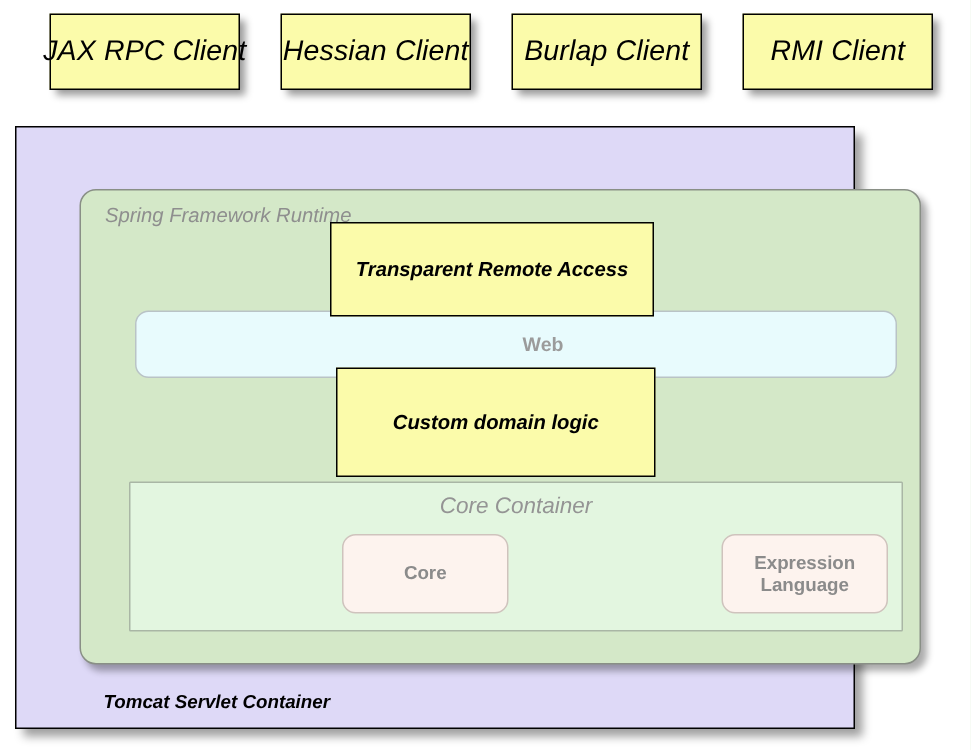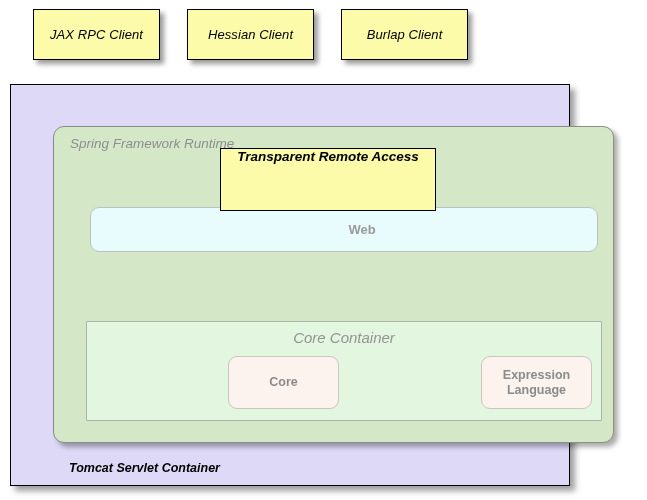--- a/index.html
+++ b/index.html
@@ -27,21 +27,21 @@
     background: #fbfbaa;
     border: 1.5px solid #000000;
     box-shadow: 4px 4px 5px rgba(0,0,0,0.40);
     display: flex;
     align-items: center;
     justify-content: center;
     box-sizing: border-box;
   }
   .client-box span {
     font-style: italic;
-    font-size: 13px;
+    font-size: 19px;
     color: #000000;
     letter-spacing: 0.1px;
     white-space: nowrap;
   }
 
   
   #tomcat-container {
     position: absolute;
     left: 10px;
     top: 84px;
@@ -152,20 +152,21 @@
     line-height: 15px;
   }
 
   
   .overlay-box {
     position: absolute;
     background: #fbfbaa;
     border: 1.5px solid #000000;
     box-sizing: border-box;
     display: flex;
+    align-items: center;
     justify-content: center;
     z-index: 5;
   }
   .overlay-box span {
     font-weight: bold;
     font-style: italic;
     font-size: 13.5px;
     color: #000000;
     white-space: nowrap;
   }
@@ -188,20 +189,23 @@
 <div id="canvas">
 
   <div class="client-box" style="left:33px;">
     <span>JAX RPC Client</span>
   </div>
   <div class="client-box" style="left:187px;">
     <span>Hessian Client</span>
   </div>
   <div class="client-box" style="left:341px;">
     <span>Burlap Client</span>
+  </div>
+  <div class="client-box" style="left:495px;">
+    <span>RMI Client</span>
   </div>
 
   <div id="tomcat-container">
 
     <div id="spring-runtime">
       <div id="spring-runtime-label">Spring Framework Runtime</div>
 
       <div id="web-bar">
         <span>Web</span>
       </div>
@@ -218,14 +222,17 @@
         </div>
       </div>
     </div>
 
     <div id="tomcat-label">Tomcat Servlet Container</div>
   </div>
 
   <div class="overlay-box" id="overlay-remote">
     <span>Transparent Remote Access</span>
   </div>
+  <div class="overlay-box" id="overlay-domain">
+    <span>Custom domain logic</span>
+  </div>
 
 </div>
 
 </body></html>

